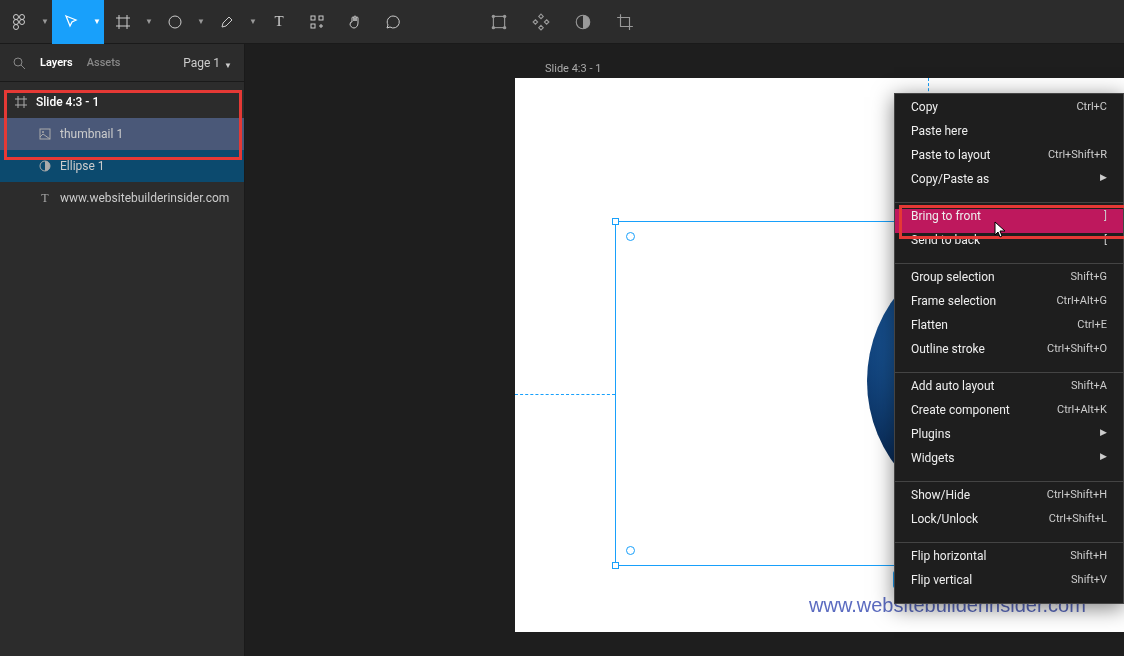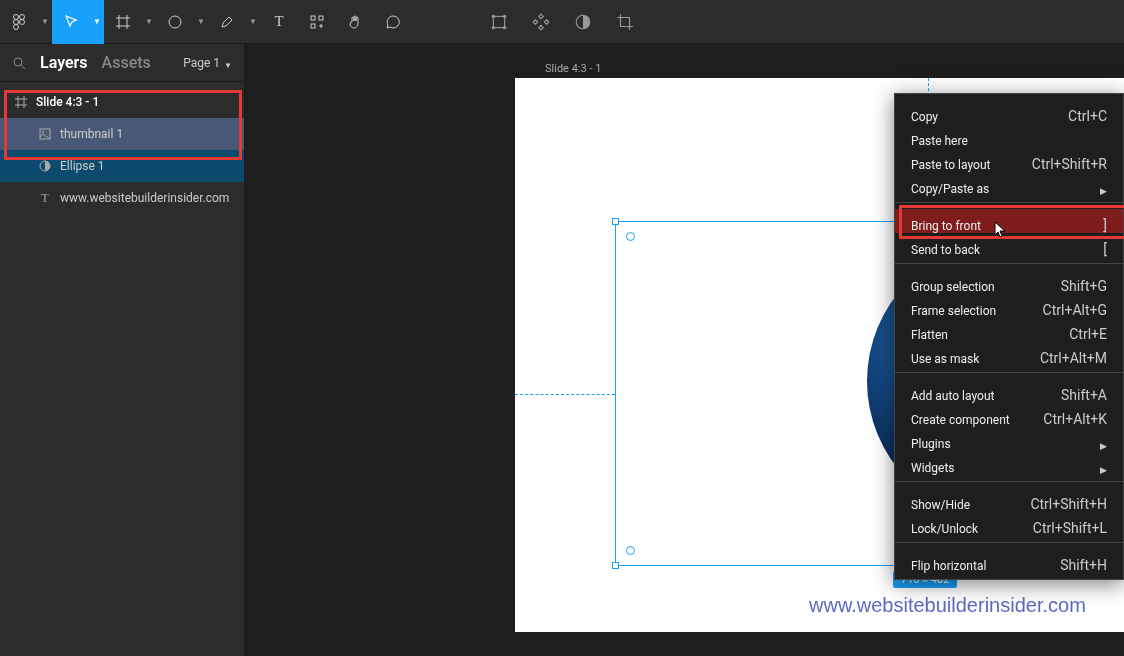--- a/index.html
+++ b/index.html
@@ -10,21 +10,21 @@
 .tool-btn.active{background:#18a0fb}
 .tool-btn svg{width:16px;height:16px}
 .tool-chevron{width:14px;height:44px;display:flex;align-items:center;justify-content:center;font-size:8px;color:#999;cursor:pointer}
 .tool-chevron.blue{background:#18a0fb;color:#fff}
 .toolbar-center{margin-left:auto;margin-right:auto;display:flex;gap:22px;align-items:center;position:absolute;left:50%;transform:translateX(-50%)}
 .toolbar-center .icon-btn{width:20px;height:20px;display:flex;align-items:center;justify-content:center;cursor:pointer;color:#999}
 .main{display:flex;height:calc(100% - 44px)}
 .sidebar{width:245px;background:#2c2c2c;border-right:1px solid #1a1a1a;display:flex;flex-direction:column}
 .sidebar-tabs{height:38px;display:flex;align-items:center;padding:0 12px;border-bottom:1px solid #1a1a1a;gap:14px}
 .sidebar-tabs .search-icon{width:14px;height:14px;color:#888}
-.tab{font-size:16px;color:#888;cursor:pointer;font-weight:500}
+.tab{font-size:11px;color:#888;cursor:pointer;font-weight:500}
 .tab.active{color:#fff;font-weight:600}
 .page-sel{margin-left:auto;display:flex;align-items:flex-end;gap:4px;font-size:12px;color:#ccc;cursor:pointer}
 .layers{padding-top:4px;position:relative}
 .layer-row{height:32px;display:flex;align-items:center;padding-left:14px;cursor:pointer;font-size:12px;color:#ccc}
 .layer-row.frame{font-weight:500;color:#fff}
 .layer-row.child{padding-left:38px}
 .layer-row.selected{background:#4a5878}
 .layer-row.sel2{background:#0c4a6e}
 .layer-icon{width:14px;height:14px;margin-right:8px;display:inline-flex;align-items:center;justify-content:center;color:#aaa;flex-shrink:0}
 .red-box{position:absolute;left:4px;top:90px;width:238px;height:70px;border:3px solid #e53935;pointer-events:none}
@@ -39,24 +39,24 @@
 .sel-circle.t{left:10px;top:10px}
 .sel-circle.b{left:10px;bottom:10px}
 .ruler-v{position:absolute;left:683px;top:34px;width:0;height:120px;border-left:1px dashed #18a0fb}
 .ruler-h{position:absolute;left:270px;top:350px;width:100px;height:0;border-top:1px dashed #18a0fb}
 .dim-badge{position:absolute;left:648px;top:527px;background:#18a0fb;color:#fff;padding:2px 8px;font-size:11px;border-radius:2px}
 .link-text{position:absolute;left:564px;top:550px;color:#5b6bc0;font-size:20px;font-family:Arial}
 .globe{position:absolute;left:622px;top:197px;width:280px;height:280px;border-radius:50%;background:radial-gradient(circle at 40% 35%,#4db8e8 0%,#1a5a9e 30%,#0a2d5a 60%,#051530 100%);overflow:hidden}
 .globe::before{content:"";position:absolute;inset:0;background:radial-gradient(circle at 60% 40%,rgba(255,180,80,.7) 1px,transparent 3px),radial-gradient(circle at 30% 60%,rgba(255,180,80,.6) 1px,transparent 3px),radial-gradient(circle at 70% 70%,rgba(255,180,80,.8) 2px,transparent 4px),radial-gradient(circle at 45% 25%,rgba(255,200,100,.7) 1px,transparent 3px),radial-gradient(circle at 80% 50%,rgba(255,180,80,.6) 1px,transparent 3px),radial-gradient(circle at 20% 40%,rgba(255,180,80,.5) 1px,transparent 3px),radial-gradient(circle at 55% 55%,rgba(255,200,100,.9) 2px,transparent 5px),radial-gradient(circle at 35% 35%,rgba(200,230,255,.9) 1px,transparent 2px),radial-gradient(circle at 65% 30%,rgba(200,230,255,.8) 1px,transparent 2px);background-size:100% 100%}
 .globe::after{content:"";position:absolute;inset:15%;opacity:.35;border:1px solid #a8d8ff;border-radius:50%;box-shadow:inset 0 0 0 20px rgba(168,216,255,.08),inset 0 0 0 40px rgba(168,216,255,.06),-30px 20px 0 -10px rgba(168,216,255,.1) inset}
 .ctx-menu{position:absolute;right:0;top:93px;width:230px;background:#1e1e1e;border:1px solid #444;box-shadow:0 4px 20px rgba(0,0,0,.5);padding:6px 0;z-index:100}
-.ctx-item{height:24px;display:flex;align-items:flex-end;justify-content:space-between;padding:0 16px;font-size:12px;color:#eee;cursor:pointer}
-.ctx-item.hi{background:#7f1d1d}
+.ctx-item{height:24px;display:flex;align-items:flex-start;justify-content:space-between;padding:0 16px;font-size:12px;color:#eee;cursor:pointer}
+.ctx-item.hi{background:#be185d}
 .ctx-sep{height:1px;background:#444;margin:6px 0}
-.ctx-short{font-size:14px;color:#ccc}
+.ctx-short{font-size:11px;color:#ccc}
 .ctx-arrow{font-size:9px;color:#ccc}
 .red-box2{position:absolute;right:-5px;top:205px;width:230px;height:34px;border:3px solid #e53935;pointer-events:none;z-index:101}
 .cursor{position:absolute;right:116px;top:221px;z-index:102;width:14px;height:18px}
 </style>
 </head>
 <body>
 
 <div class="toolbar">
   <div class="toolbar-left">
     <div class="tool-btn">
@@ -244,22 +244,22 @@
     </div>
   <div class="ctx-item">
       <span>Frame selection</span>
       <span class="ctx-short">Ctrl+Alt+G</span>
     </div>
   <div class="ctx-item">
       <span>Flatten</span>
       <span class="ctx-short">Ctrl+E</span>
     </div>
   <div class="ctx-item">
-      <span>Use as mask</span>
-      <span class="ctx-short">Ctrl+Alt+M</span>
+      <span>Outline stroke</span>
+      <span class="ctx-short">Ctrl+Shift+O</span>
     </div>
   <div class="ctx-sep"></div>
   <div class="ctx-item">
       <span>Add auto layout</span>
       <span class="ctx-short">Shift+A</span>
     </div>
   <div class="ctx-item">
       <span>Create component</span>
       <span class="ctx-short">Ctrl+Alt+K</span>
     </div>
@@ -277,20 +277,24 @@
       <span class="ctx-short">Ctrl+Shift+H</span>
     </div>
   <div class="ctx-item">
       <span>Lock/Unlock</span>
       <span class="ctx-short">Ctrl+Shift+L</span>
     </div>
   <div class="ctx-sep"></div>
   <div class="ctx-item">
       <span>Flip horizontal</span>
       <span class="ctx-short">Shift+H</span>
+    </div>
+  <div class="ctx-item">
+      <span>Flip vertical</span>
+      <span class="ctx-short">Shift+V</span>
     </div>
 </div>
 
 <div class="red-box"></div>
 <div class="red-box2"></div>
 <svg class="cursor" viewBox="0 0 14 18">
     <path d="M1 1l0 13 3-3 2 5 2-1-2-5 5 0z" fill="#fff" stroke="#000" stroke-width="1"></path>
   </svg>
 
 </body></html>

